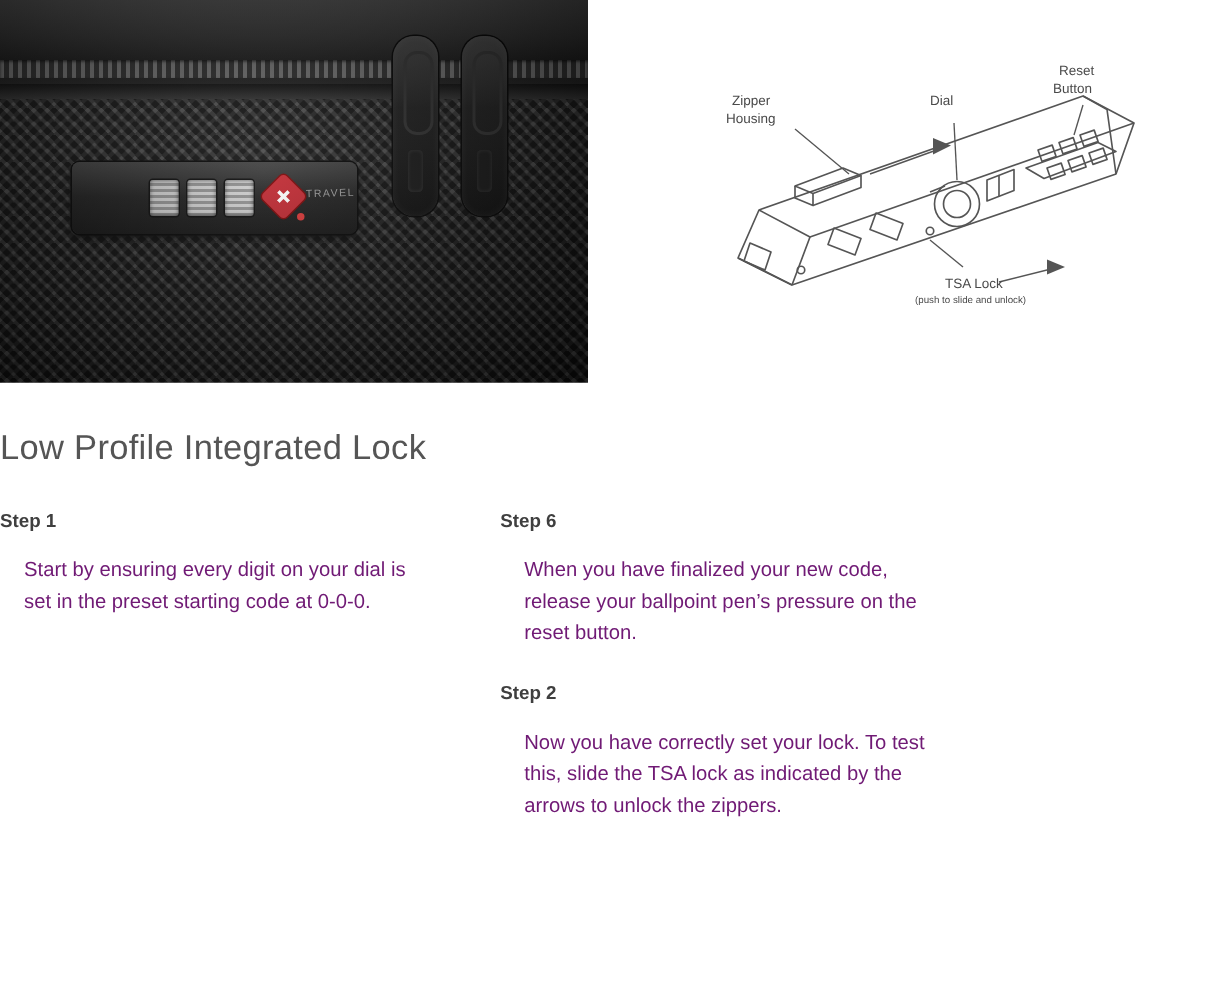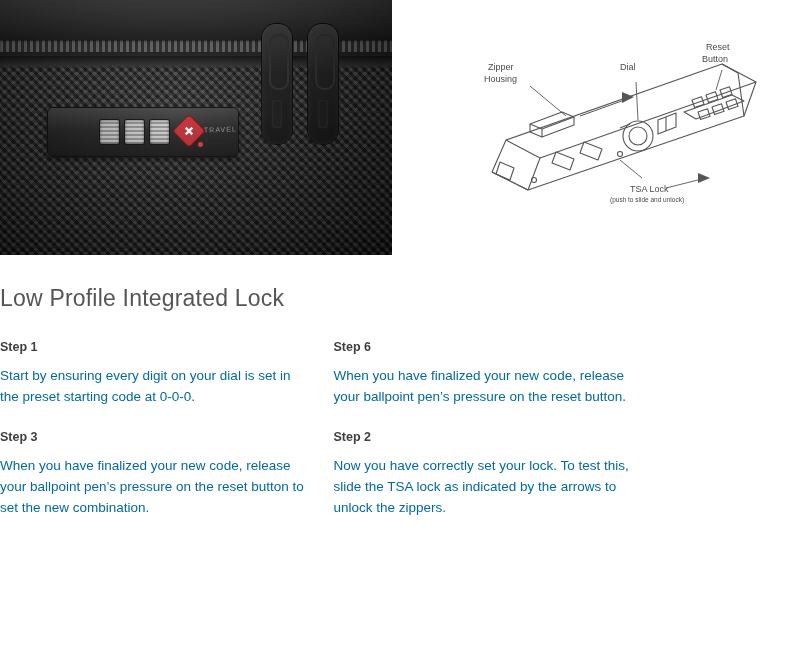--- a/index.html
+++ b/index.html
@@ -197,22 +197,22 @@
   }
   .step-title {
     font-size: 12.5px;
     font-weight: bold;
     color: #3f3f3f;
     margin: 0 0 12px 0;
   }
   .step-body {
     font-size: 13.5px;
     line-height: 1.55;
-    color: #0369a1;
-    margin: 0;
+    color: #701a75;
+    margin: 16px;
   }
 </style>
 </head>
 <body>
 
 <div class="page">
 
   <div class="media-row">
 
     <div class="photo">
@@ -300,24 +300,20 @@
   </div>
 
   <h1 class="heading">Low Profile Integrated Lock</h1>
 
   <div class="columns">
     <div class="col">
       <div class="step">
         <p class="step-title">Step 1</p>
         <p class="step-body">Start by ensuring every digit on your dial is set in the preset starting code at 0-0-0.</p>
       </div>
-      <div class="step">
-        <p class="step-title">Step 3</p>
-        <p class="step-body">When you have finalized your new code, release your ballpoint pen’s pressure on the reset button to set the new combination.</p>
-      </div>
     </div>
 
     <div class="col">
       <div class="step">
         <p class="step-title">Step 6</p>
         <p class="step-body">When you have finalized your new code, release your ballpoint pen’s pressure on the reset button.</p>
       </div>
       <div class="step">
         <p class="step-title">Step 2</p>
         <p class="step-body">Now you have correctly set your lock. To test this, slide the TSA lock as indicated by the arrows to unlock the zippers.</p>

